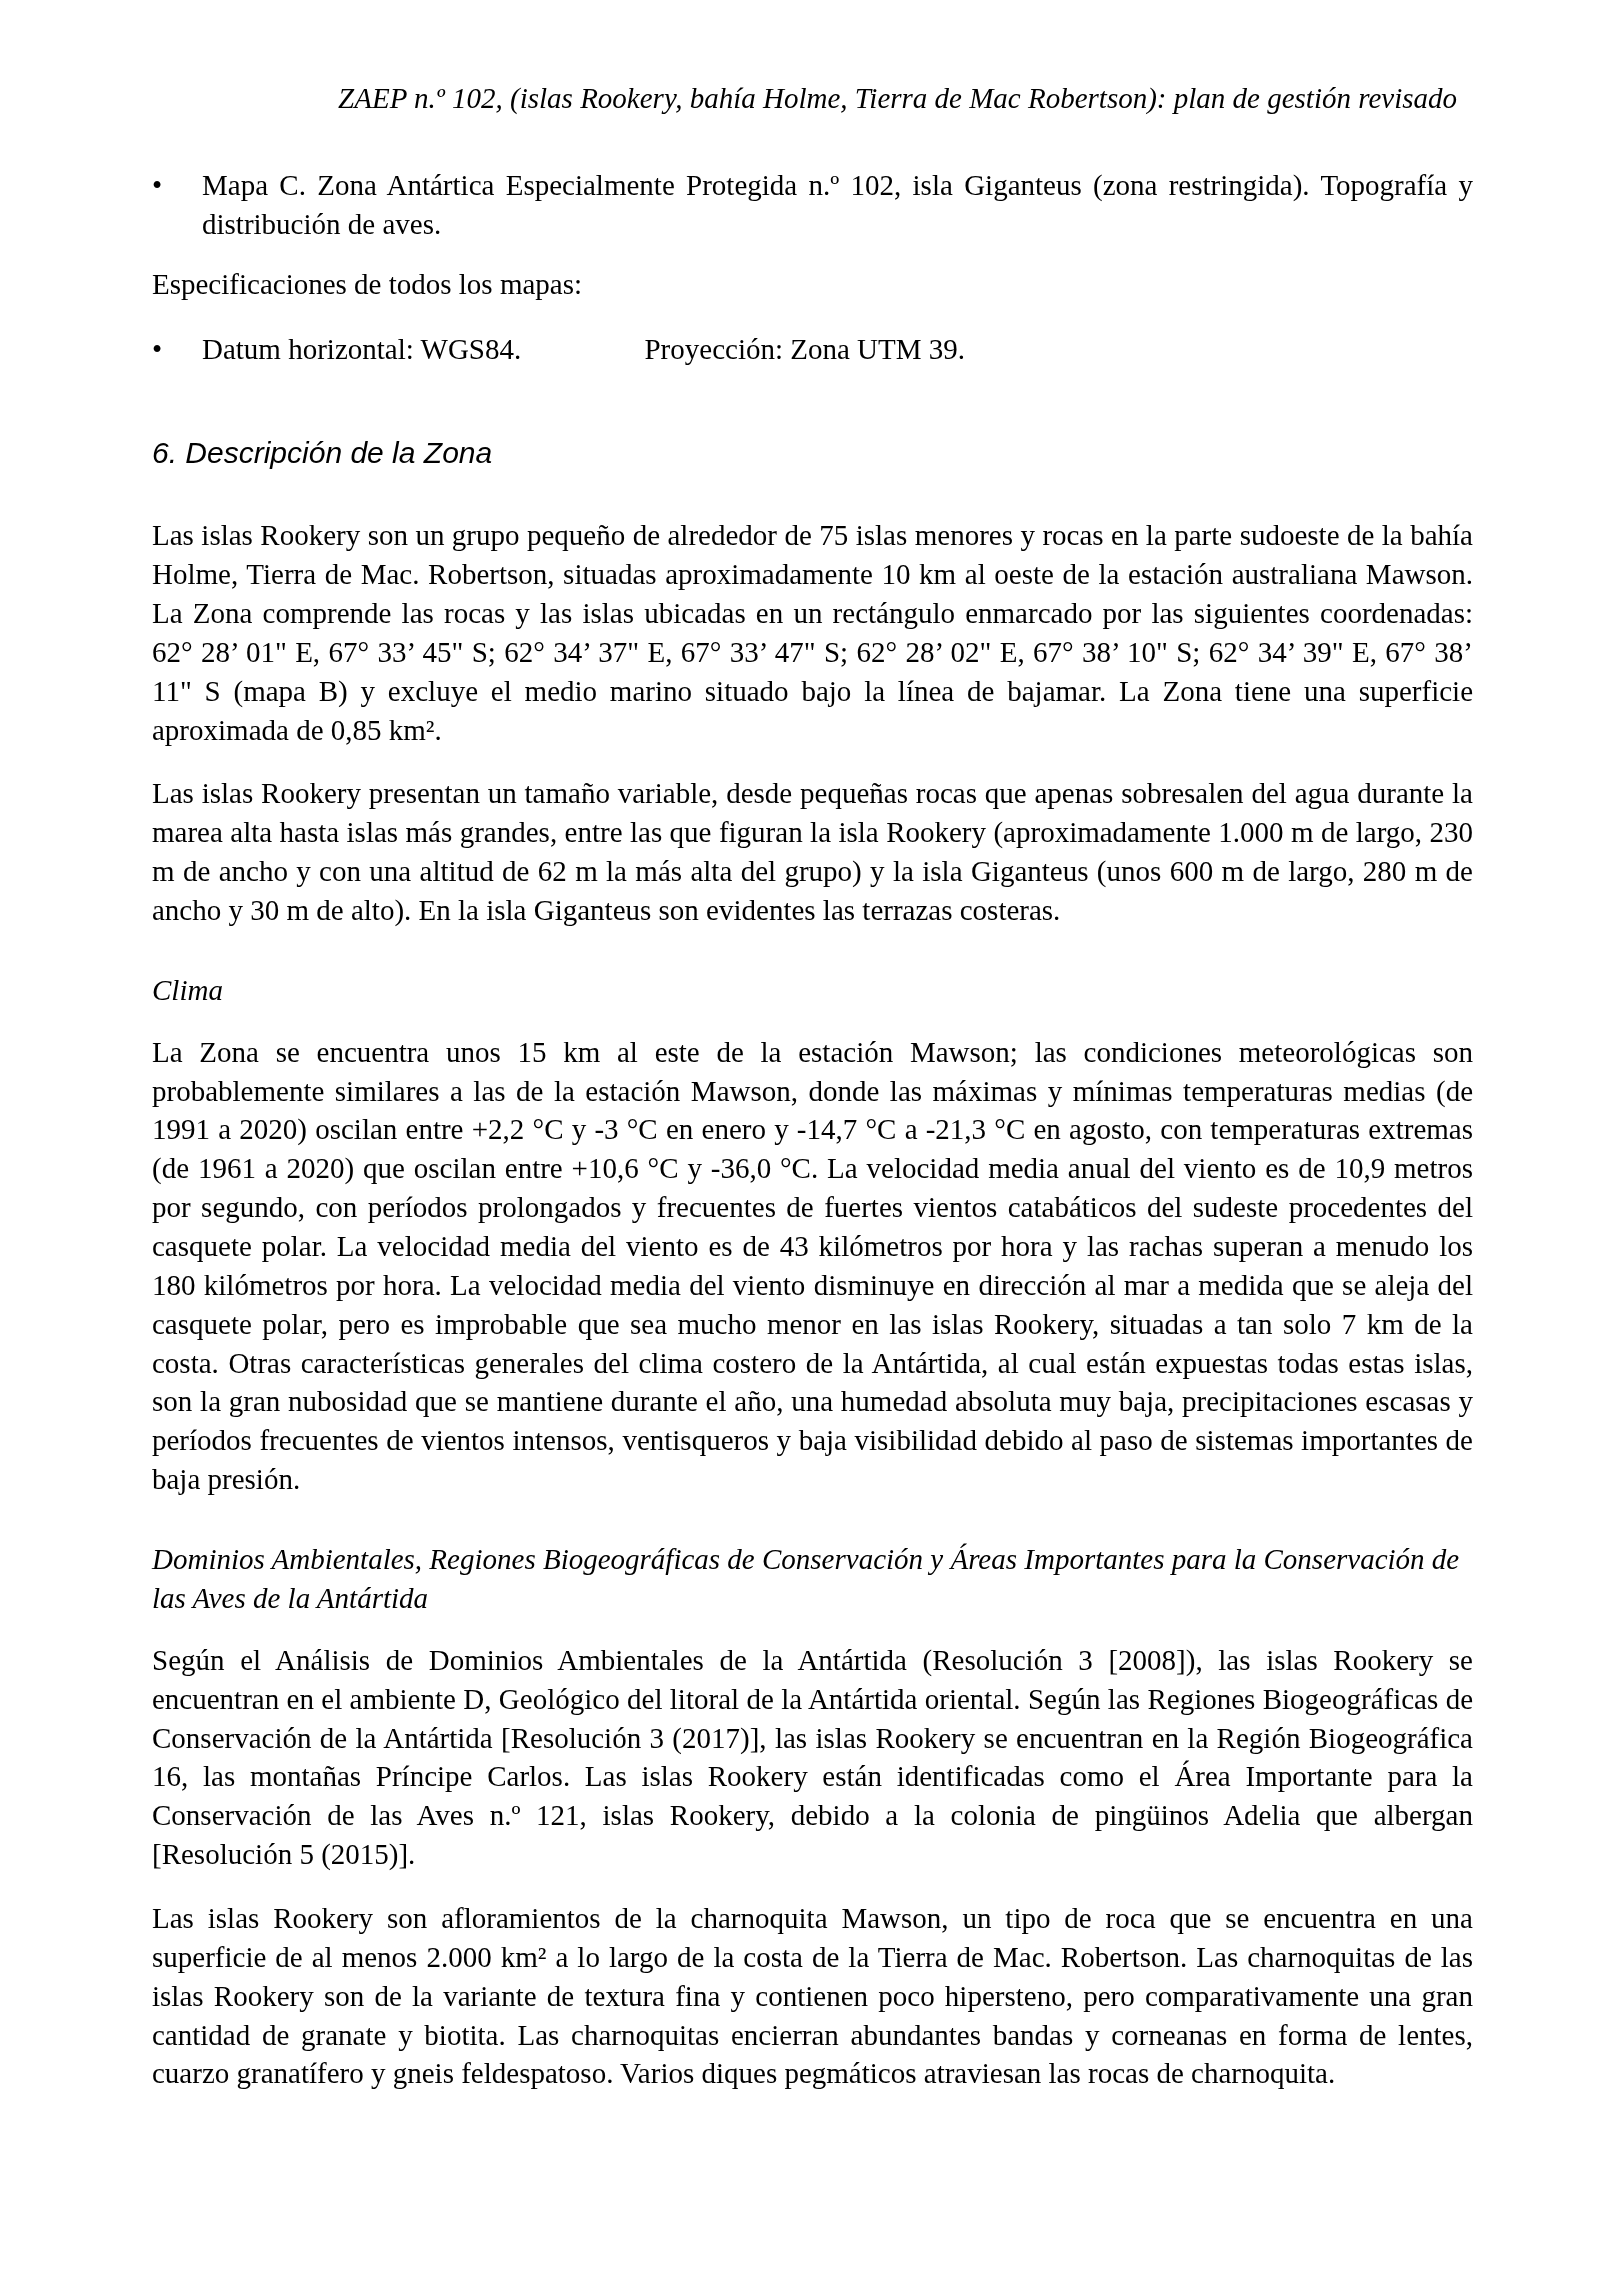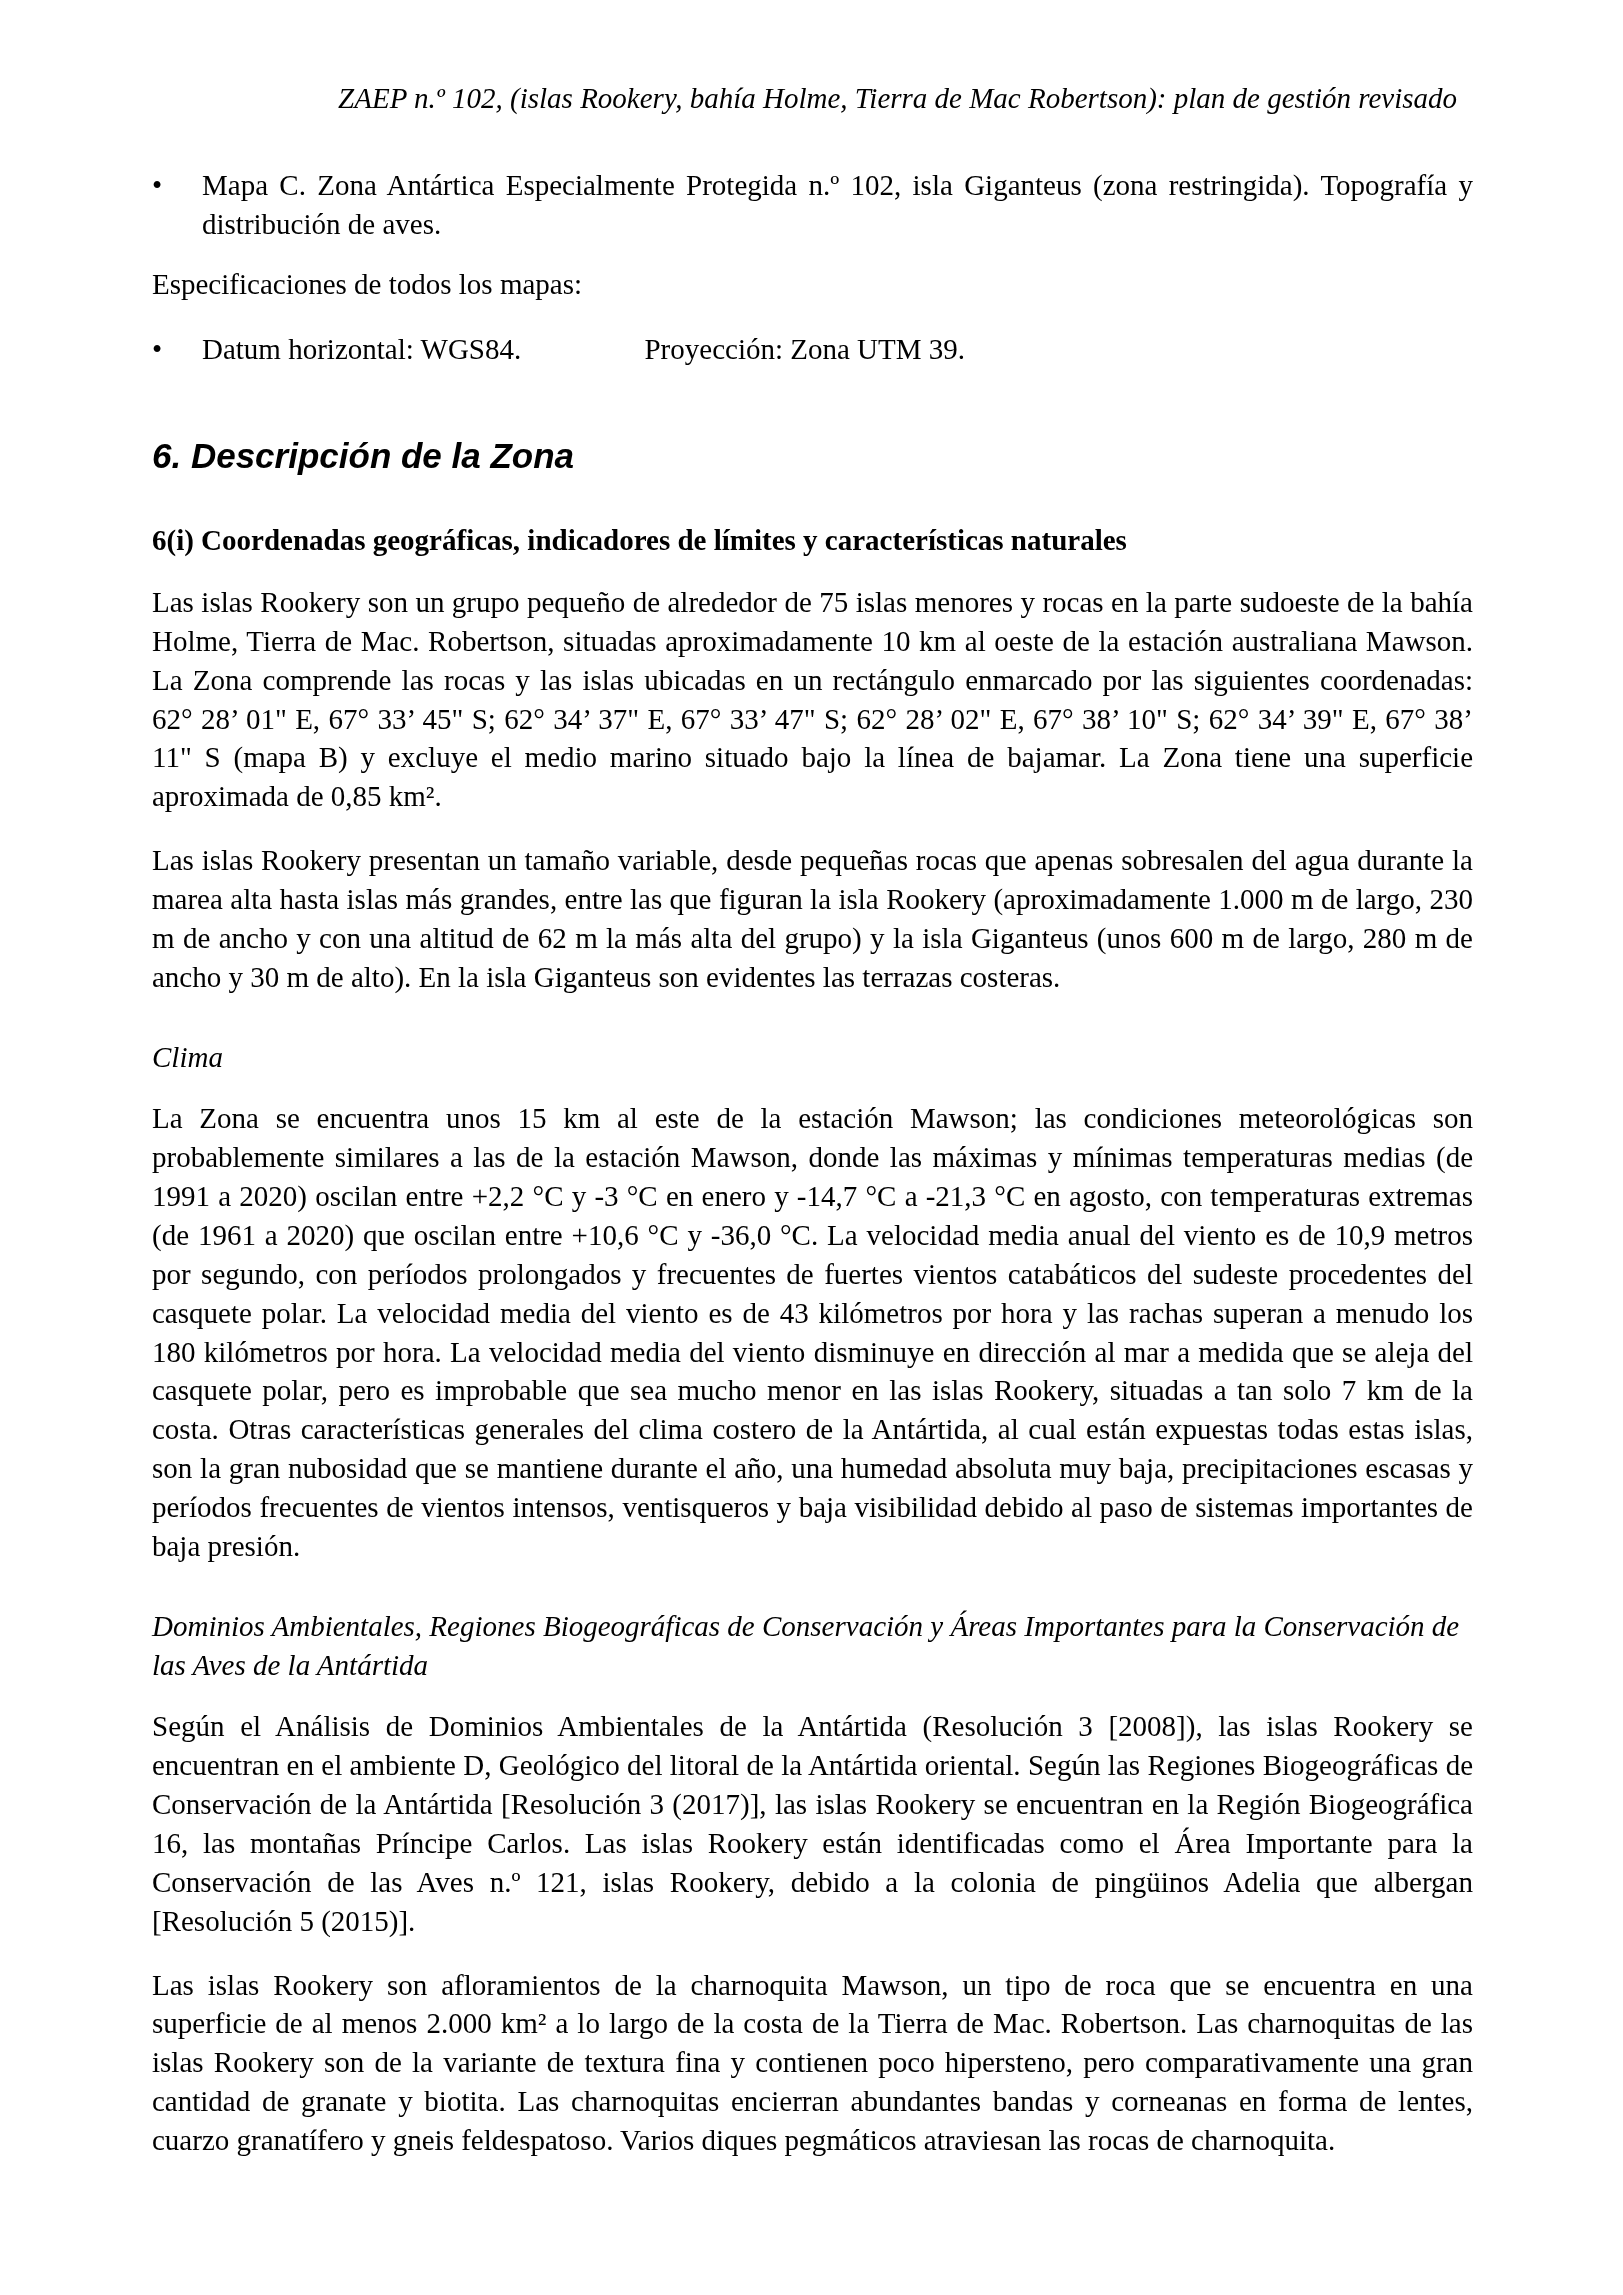--- a/index.html
+++ b/index.html
@@ -48,23 +48,23 @@
   }
   .datum-row {
     margin-bottom: 0;
   }
   .proj-span {
     display: inline-block;
     margin-left: 116px;
   }
   h1.section-title {
     font-family: "Liberation Sans", "DejaVu Sans", sans-serif;
-    font-weight: bold;
+    font-weight: normal;
     font-style: italic;
-    font-size: 35px;
+    font-size: 30px;
     line-height: 1.2;
     margin: 66px 0 45px 0;
   }
   h2.subsection-title {
     font-family: "Liberation Serif", "DejaVu Serif", serif;
     font-weight: bold;
     font-size: 29px;
     line-height: 1.3;
     margin: 0 0 23px 0;
   }
@@ -94,21 +94,20 @@
   <div class="bullet-row datum-row">
     <span class="bullet-marker">•</span>
     <div class="bullet-text">
       <span>Datum horizontal: WGS84.</span>
       <span class="proj-span">Proyección: Zona UTM 39.</span>
     </div>
   </div>
 
   <h1 class="section-title">6. Descripción de la Zona</h1>
 
-  <h2 class="subsection-title">6(i) Coordenadas geográficas, indicadores de límites y características naturales</h2>
 
   <p class="para">Las islas Rookery son un grupo pequeño de alrededor de 75 islas menores y rocas en la parte sudoeste de la bahía Holme, Tierra de Mac. Robertson, situadas aproximadamente 10 km al oeste de la estación australiana Mawson. La Zona comprende las rocas y las islas ubicadas en un rectángulo enmarcado por las siguientes coordenadas: 62° 28’ 01" E, 67° 33’ 45" S; 62° 34’ 37" E, 67° 33’ 47" S; 62° 28’ 02" E, 67° 38’ 10" S; 62° 34’ 39" E, 67° 38’ 11" S (mapa B) y excluye el medio marino situado bajo la línea de bajamar. La Zona tiene una superficie aproximada de 0,85 km².</p>
 
 
   <p class="para">Las islas Rookery presentan un tamaño variable, desde pequeñas rocas que apenas sobresalen del agua durante la marea alta hasta islas más grandes, entre las que figuran la isla Rookery (aproximadamente 1.000 m de largo, 230 m de ancho y con una altitud de 62 m la más alta del grupo) y la isla Giganteus (unos 600 m de largo, 280 m de ancho y 30 m de alto). En la isla Giganteus son evidentes las terrazas costeras.</p>
 
   <h3 class="italic-subhead">Clima</h3>
 
   <p class="para">La Zona se encuentra unos 15 km al este de la estación Mawson; las condiciones meteorológicas son probablemente similares a las de la estación Mawson, donde las máximas y mínimas temperaturas medias (de 1991 a 2020) oscilan entre +2,2 °C y -3 °C en enero y -14,7 °C a -21,3 °C en agosto, con temperaturas extremas (de 1961 a 2020) que oscilan entre +10,6 °C y -36,0 °C. La velocidad media anual del viento es de 10,9 metros por segundo, con períodos prolongados y frecuentes de fuertes vientos catabáticos del sudeste procedentes del casquete polar. La velocidad media del viento es de 43 kilómetros por hora y las rachas superan a menudo los 180 kilómetros por hora. La velocidad media del viento disminuye en dirección al mar a medida que se aleja del casquete polar, pero es improbable que sea mucho menor en las islas Rookery, situadas a tan solo 7 km de la costa. Otras características generales del clima costero de la Antártida, al cual están expuestas todas estas islas, son la gran nubosidad que se mantiene durante el año, una humedad absoluta muy baja, precipitaciones escasas y períodos frecuentes de vientos intensos, ventisqueros y baja visibilidad debido al paso de sistemas importantes de baja presión.</p>
 

